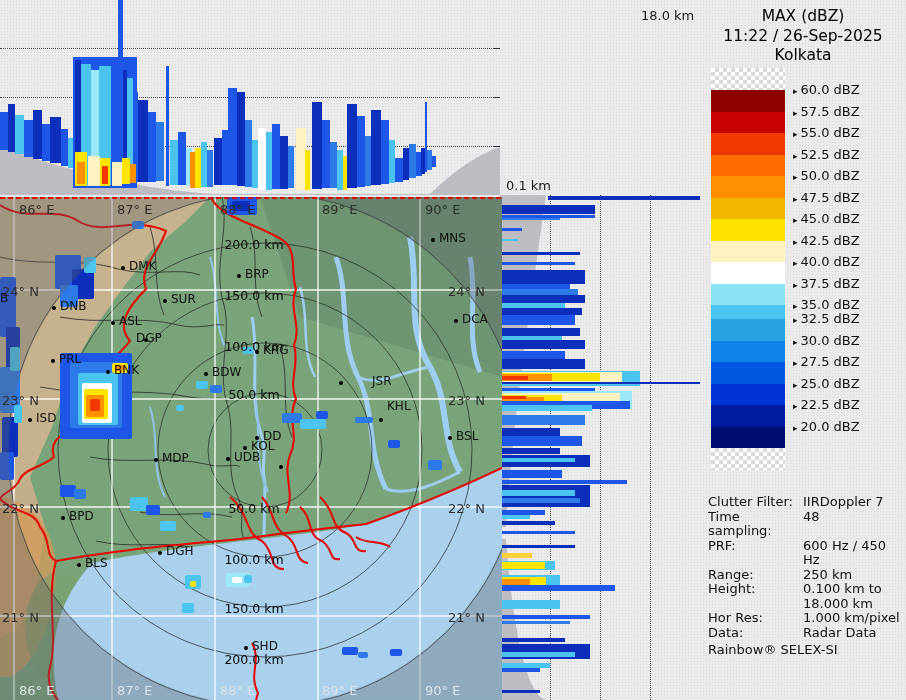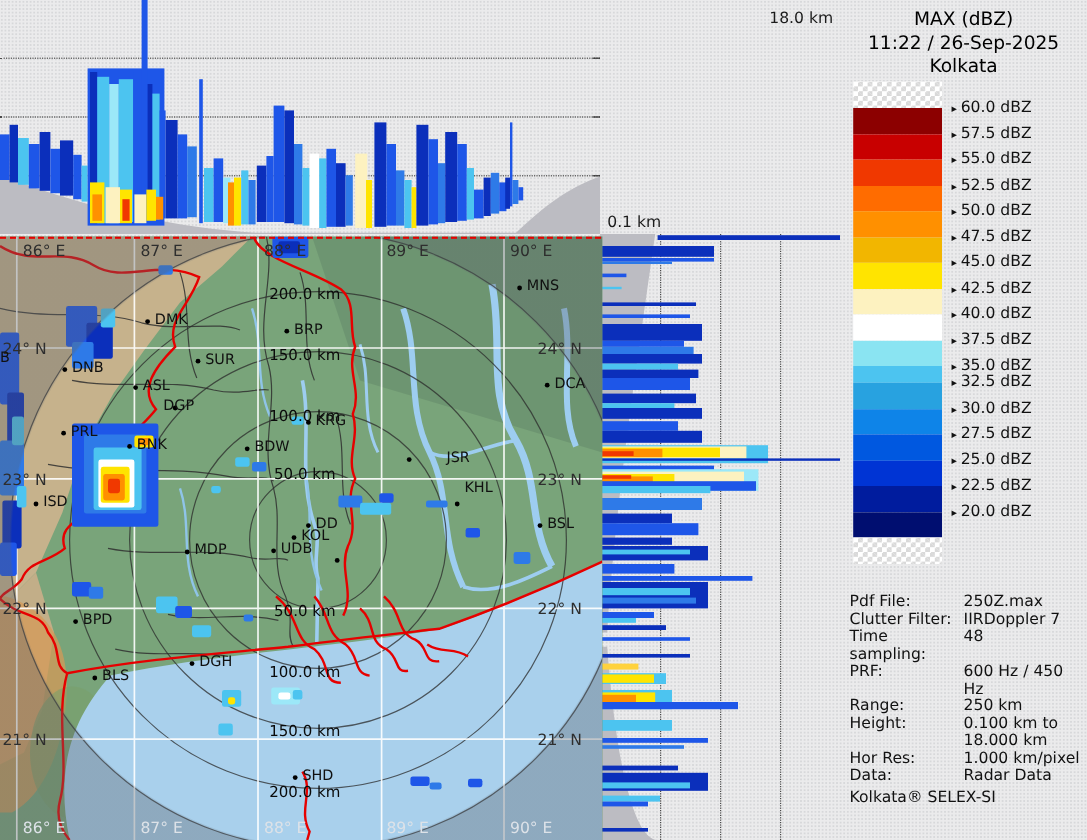--- a/index.html
+++ b/index.html
@@ -474,24 +474,20 @@
         <div class="scale-band" style="height: 21.5px; background: rgb(0, 28, 158);">
           <div class="scale-lbl"><span class="scale-arrow">▸</span>22.5 dBZ</div>
         </div>
         <div class="scale-band" style="height: 21.5px; background: rgb(0, 14, 112);">
           <div class="scale-lbl"><span class="scale-arrow">▸</span>20.0 dBZ</div>
         </div>
         <div class="checker" style="position: relative; width: 74px; height: 22px;"></div>
       </div>
     <div id="meta">
         <div class="meta-row">
-          <div class="meta-label">Pdf File:</div>
-          <div class="meta-value">250Z.max</div>
-        </div>
-        <div class="meta-row">
           <div class="meta-label">Clutter Filter:</div>
           <div class="meta-value">IIRDoppler 7</div>
         </div>
         <div class="meta-row">
           <div class="meta-label">Time sampling:</div>
           <div class="meta-value">48</div>
         </div>
         <div class="meta-row">
           <div class="meta-label">PRF:</div>
           <div class="meta-value">600 Hz / 450 Hz</div>
@@ -506,17 +502,17 @@
 18.000 km</div>
         </div>
         <div class="meta-row">
           <div class="meta-label">Hor Res:</div>
           <div class="meta-value">1.000 km/pixel</div>
         </div>
         <div class="meta-row">
           <div class="meta-label">Data:</div>
           <div class="meta-value">Radar Data</div>
         </div>
-        <div id="brand">Kolkata® SELEX-SI</div>
+        <div id="brand">Rainbow® SELEX-SI</div>
       </div>
   </div>
 
 </div>
 
 </body></html>

